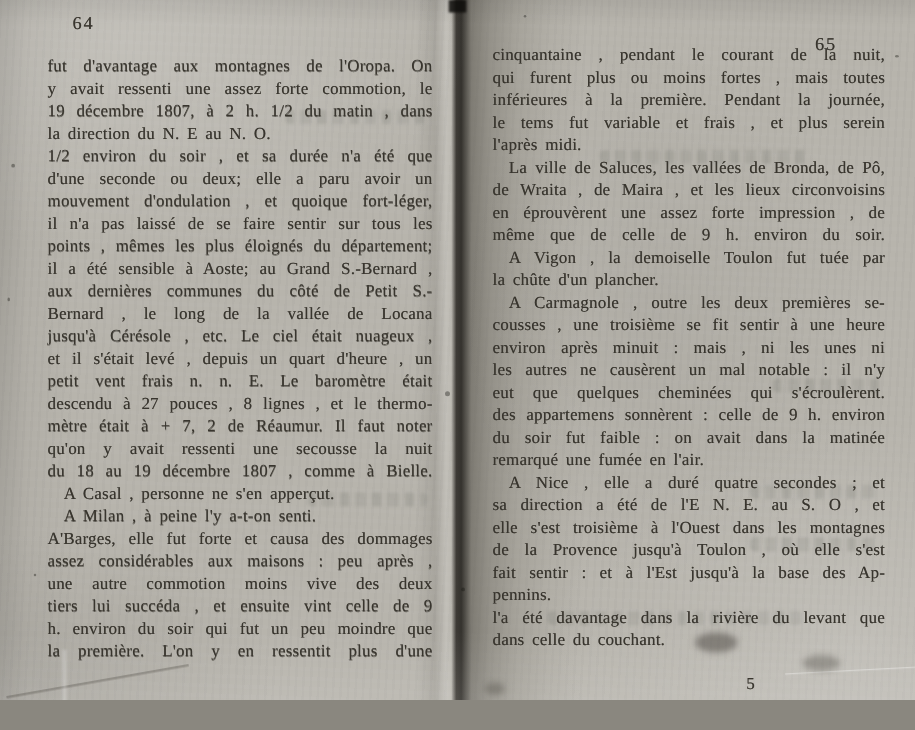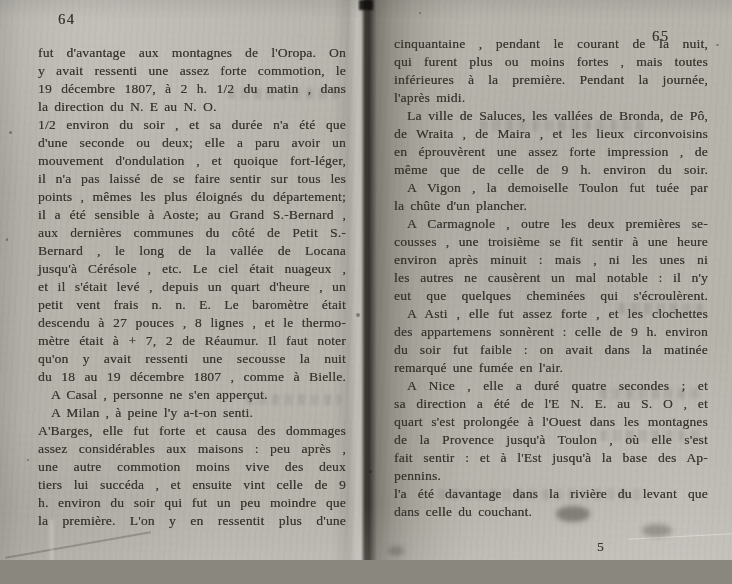--- a/index.html
+++ b/index.html
@@ -187,39 +187,39 @@
       <div class="line just">assez considérables aux maisons : peu après ,</div>
       <div class="line just">une autre commotion moins vive des deux</div>
       <div class="line just">tiers lui succéda , et ensuite vint celle de 9</div>
       <div class="line just">h. environ du soir qui fut un peu moindre que</div>
       <div class="line just">la première. L'on y en ressentit plus d'une</div>
     </div>
   <div class="textblock tb-right">
       <div class="line just">cinquantaine , pendant le courant de la nuit,</div>
       <div class="line just">qui furent plus ou moins fortes , mais toutes</div>
       <div class="line just">inférieures à la première. Pendant la journée,</div>
+      <div class="line just">le tems fut variable et frais , et plus serein</div>
       <div class="line">l'après midi.</div>
       <div class="line just ind">La ville de Saluces, les vallées de Bronda, de Pô,</div>
       <div class="line just">de Wraita , de Maira , et les lieux circonvoisins</div>
       <div class="line just">en éprouvèrent une assez forte impression , de</div>
       <div class="line just">même que de celle de 9 h. environ du soir.</div>
       <div class="line just ind">A Vigon , la demoiselle Toulon fut tuée par</div>
       <div class="line">la chûte d'un plancher.</div>
       <div class="line just ind">A Carmagnole , outre les deux premières se-</div>
       <div class="line just">cousses , une troisième se fit sentir à une heure</div>
       <div class="line just">environ après minuit : mais , ni les unes ni</div>
       <div class="line just">les autres ne causèrent un mal notable : il n'y</div>
       <div class="line just">eut que quelques cheminées qui s'écroulèrent.</div>
-      <div class="line just ind">A Asti , elle fut assez forte , et les clochettes</div>
       <div class="line just">des appartemens sonnèrent : celle de 9 h. environ</div>
       <div class="line just">du soir fut faible : on avait dans la matinée</div>
       <div class="line">remarqué une fumée en l'air.</div>
       <div class="line just ind">A Nice , elle a duré quatre secondes ; et</div>
       <div class="line just">sa direction a été de l'E N. E. au S. O , et</div>
-      <div class="line just">quart s'est prolongée à l'Ouest dans les montagnes</div>
+      <div class="line just">elle s'est troisième à l'Ouest dans les montagnes</div>
       <div class="line just">de la Provence jusqu'à Toulon , où elle s'est</div>
       <div class="line just">fait sentir : et à l'Est jusqu'à la base des Ap-</div>
       <div class="line">pennins.</div>
       <div class="line just">l'a été davantage dans la rivière du levant que</div>
       <div class="line">dans celle du couchant.</div>
     </div>
 
   <span class="signature">5</span>
 
   <div class="ghost g1"></div>

